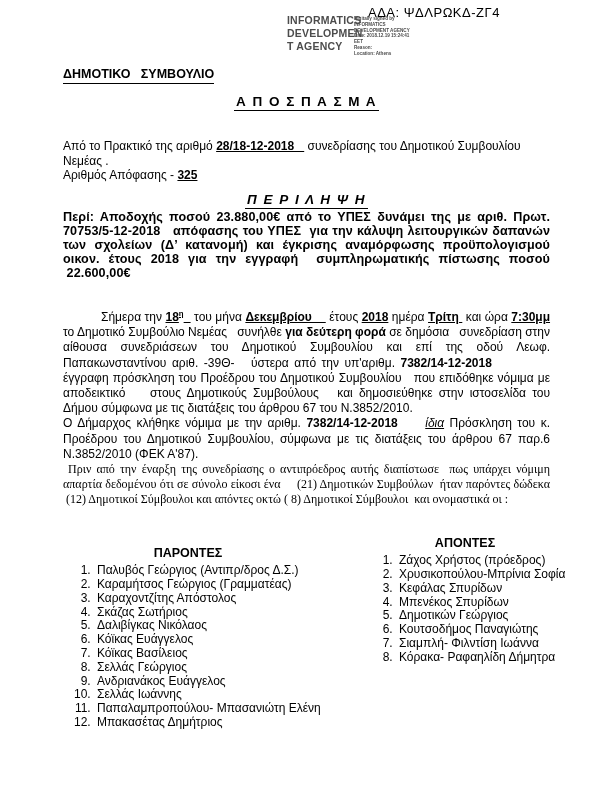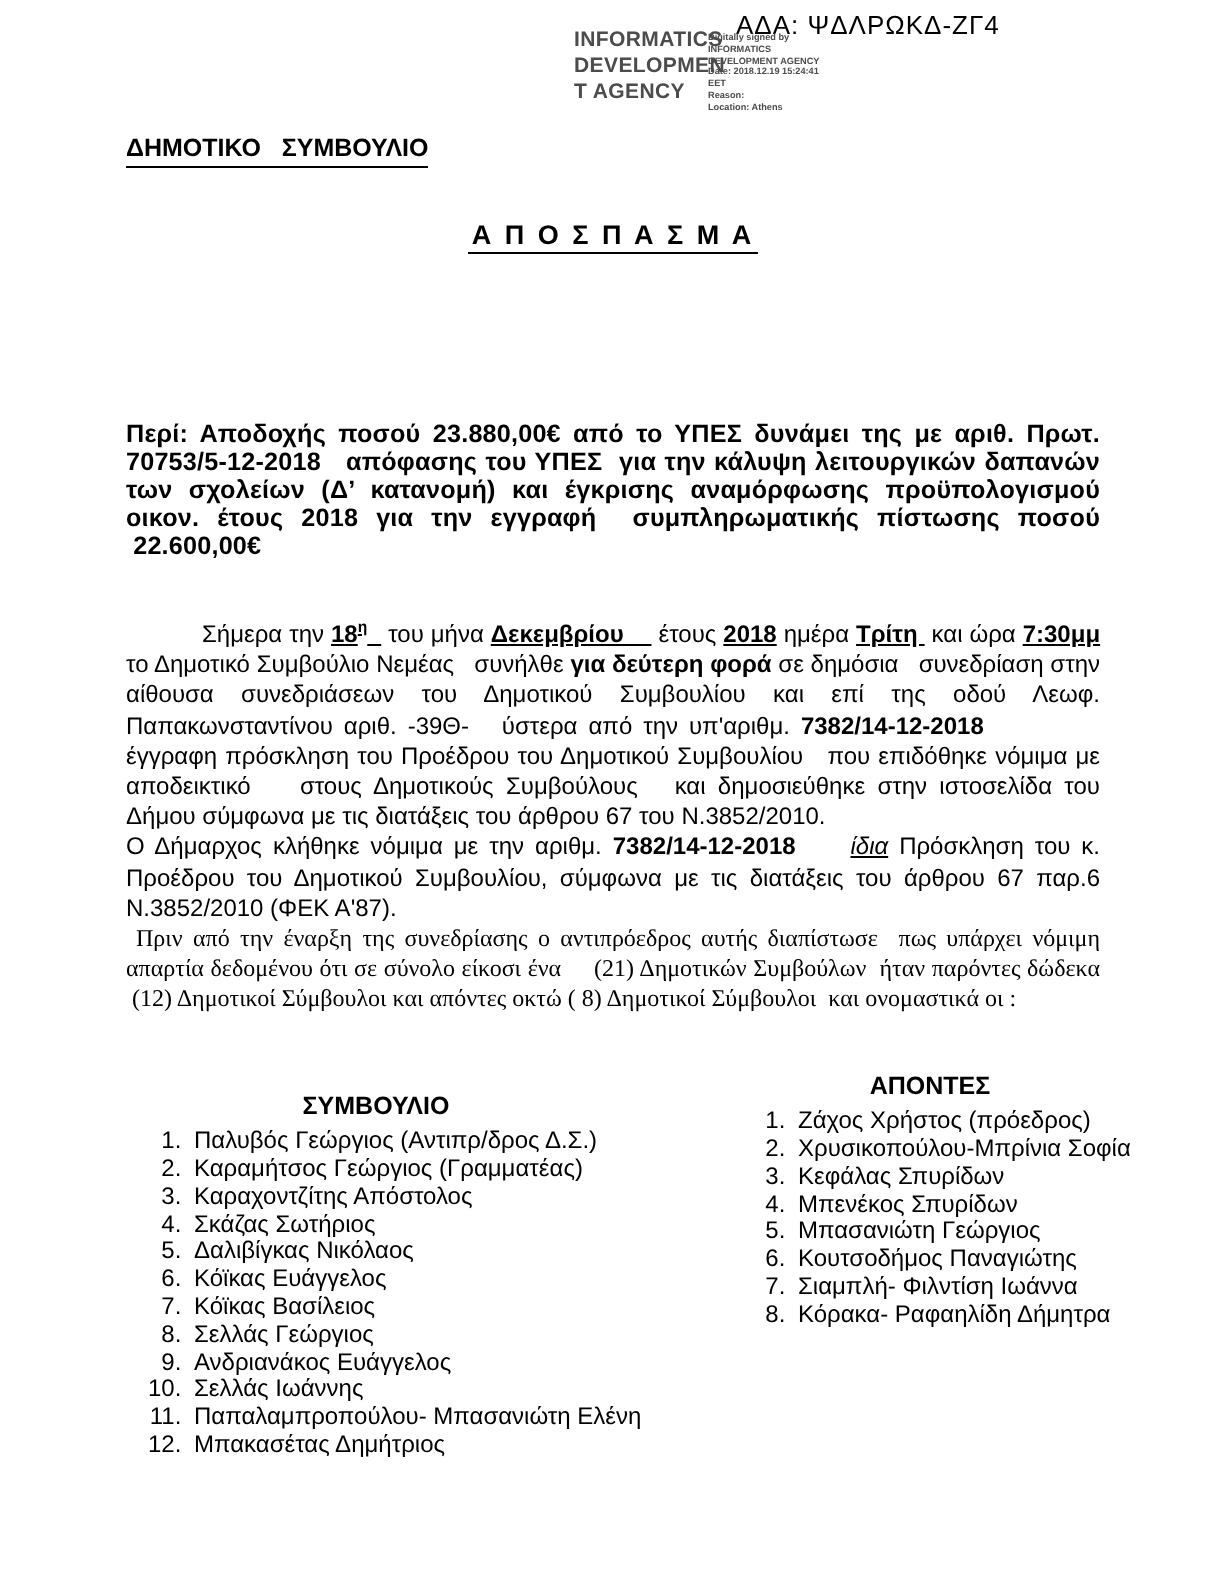--- a/index.html
+++ b/index.html
@@ -10,21 +10,21 @@
     font-size:12px; line-height:15px;
   }
   .ada { position:absolute; left:368px; top:5px; font-size:13px; letter-spacing:0.5px; white-space:nowrap; }
   .stamp { position:absolute; left:287px; top:14px; display:flex; gap:5px; color:#4c4c4c; }
   .stamp-big { width:62px; font-size:10.5px; line-height:13px; font-weight:bold; letter-spacing:0.2px; }
   .stamp-small { width:64px; font-size:4.6px; line-height:5.8px; font-weight:bold; padding-top:2px; }
   .org { position:absolute; left:63px; top:66px; font-weight:bold; font-size:12.5px; line-height:16.5px; white-space:nowrap; }
   .org-line { display:inline-block; border-bottom:1.6px solid #000; }
   .org-line.ext { padding-right:40px; }
   .center-title { position:absolute; left:63px; width:487px; text-align:center; font-weight:bold; font-size:13.5px; }
-  .t-apospasma { top:110px; }
+  .t-apospasma { top:94px; }
   .t-perilipsi { top:192px; font-style:italic; }
   .center-title .u { display:inline-block; border-bottom:1.8px solid #000; padding:0 2px 1px 2px; letter-spacing:1.5px; }
   .block { position:absolute; left:63px; width:487px; }
   .b-praktiko { top:139px; line-height:14.7px; }
   .b-peri { top:210px; font-weight:bold; text-align:justify; font-size:12.6px; line-height:14.1px; letter-spacing:0.1px; }
   .b-flow { top:306px; text-align:justify; line-height:15.2px; }
   .p-simera { text-indent:38px; }
   .p-prin { text-indent:5px;font-family:Liberation Serif, serif; }
   .columns { position:absolute; left:63px; top:537px; width:520px; display:flex; }
   .col { line-height:13.2px; }
@@ -63,33 +63,40 @@
   </div>
 
   <div class="org">
     <div><span class="org-line">ΔΗΜΟΤΙΚΟ&nbsp;&nbsp; ΣΥΜΒΟΥΛΙΟ</span></div>
   </div>
 
   <div class="center-title t-apospasma">
     <span class="u">Α Π Ο Σ Π Α Σ Μ Α</span>
   </div>
 
+  <div class="block b-praktiko">
+    <div><span>Από το Πρακτικό της αριθμό </span><span style="font-weight: bold; text-decoration: underline;">28/18-12-2018&nbsp;&nbsp;&nbsp;</span><span> συνεδρίασης του Δημοτικού Συμβουλίου Νεμέας .</span></div>
+    <div><span>Αριθμός  Απόφασης - </span><span style="font-weight: bold; text-decoration: underline;">325</span></div>
+  </div>
 
+  <div class="center-title t-perilipsi">
+    <span class="u">Π Ε Ρ Ι Λ Η Ψ Η</span>
+  </div>
 
   <div class="block b-peri">Περί: Αποδοχής ποσού 23.880,00€ από το ΥΠΕΣ δυνάμει της με αριθ. Πρωτ. 70753/5-12-2018 &nbsp;&nbsp;απόφασης του ΥΠΕΣ &nbsp;για την κάλυψη λειτουργικών δαπανών των σχολείων (Δ’ κατανομή) και έγκρισης αναμόρφωσης προϋπολογισμού οικον. έτους 2018 για την εγγραφή &nbsp;συμπληρωματικής πίστωσης ποσού &nbsp;22.600,00€</div>
 
   <div class="block b-flow">
     <div class="p-simera"><span>Σήμερα  την  </span><span style="font-weight: bold; text-decoration: underline;">18</span><sup class="seg" style="font-weight: bold; text-decoration: underline;">η</sup><span style="text-decoration: underline;">&nbsp;&nbsp;</span><span> του μήνα </span><span style="font-weight: bold; text-decoration: underline;">Δεκεμβρίου&nbsp;&nbsp;&nbsp;&nbsp;</span><span> έτους </span><span style="font-weight: bold; text-decoration: underline;">2018</span><span> ημέρα  </span><span style="font-weight: bold; text-decoration: underline;">Τρίτη&nbsp;</span><span> και ώρα  </span><span style="font-weight: bold; text-decoration: underline;">7:30μμ</span><span>  το Δημοτικό Συμβούλιο Νεμέας &nbsp; συνήλθε  </span><span style="font-weight: bold;">για δεύτερη φορά</span><span>  σε δημόσια &nbsp; συνεδρίαση στην αίθουσα συνεδριάσεων του Δημοτικού Συμβουλίου και επί της οδού Λεωφ. Παπακωνσταντίνου αριθ. -39Θ- &nbsp; ύστερα από την υπ'αριθμ. </span><span style="font-weight: bold;">7382/14-12-2018</span><span> &nbsp;&nbsp;&nbsp;&nbsp;&nbsp;&nbsp;&nbsp;&nbsp;&nbsp;&nbsp; έγγραφη πρόσκληση του Προέδρου του Δημοτικού Συμβουλίου &nbsp; που επιδόθηκε  νόμιμα  με  αποδεικτικό &nbsp;&nbsp; στους  Δημοτικούς Συμβούλους &nbsp; και δημοσιεύθηκε στην ιστοσελίδα του Δήμου σύμφωνα  με τις διατάξεις του άρθρου 67 του Ν.3852/2010.</span></div>
     <div class="p-dimarxos"><span>Ο Δήμαρχος κλήθηκε νόμιμα με την αριθμ. </span><span style="font-weight: bold;">7382/14-12-2018</span><span> &nbsp;&nbsp;&nbsp; </span><span style="font-style: italic; text-decoration: underline;">ίδια</span><span> Πρόσκληση του κ. Προέδρου του Δημοτικού Συμβουλίου, σύμφωνα  με τις διατάξεις του άρθρου 67 παρ.6 Ν.3852/2010 (ΦΕΚ Α'87).</span></div>
     <div class="p-prin">Πριν από την έναρξη της συνεδρίασης ο αντιπρόεδρος αυτής διαπίστωσε &nbsp;πως υπάρχει νόμιμη απαρτία δεδομένου ότι σε σύνολο είκοσι ένα &nbsp;&nbsp;&nbsp; (21) Δημοτικών Συμβούλων &nbsp;ήταν παρόντες δώδεκα &nbsp;(12) Δημοτικοί Σύμβουλοι και απόντες οκτώ ( 8) Δημοτικοί Σύμβουλοι &nbsp;και ονομαστικά οι :</div>
   </div>
 
   <div class="columns">
     <div class="col col-left">
-      <div class="col-h">ΣΥΜΒΟΥΛΙΟ</div>
+      <div class="col-h">ΠΑΡΟΝΤΕΣ</div>
       <ol>
           <li>Παλυβός Γεώργιος (Αντιπρ/δρος Δ.Σ.)</li>
           <li>Καραμήτσος Γεώργιος (Γραμματέας)</li>
           <li>Καραχοντζίτης Απόστολος</li>
           <li>Σκάζας Σωτήριος</li>
           <li>Δαλιβίγκας Νικόλαος</li>
           <li>Κόϊκας Ευάγγελος</li>
           <li>Κόϊκας Βασίλειος</li>
           <li>Σελλάς Γεώργιος</li>
           <li>Ανδριανάκος Ευάγγελος</li>
@@ -98,21 +105,21 @@
           <li>Μπακασέτας Δημήτριος</li>
         </ol>
     </div>
     <div class="col col-right">
       <div class="col-h">ΑΠΟΝΤΕΣ</div>
       <ol>
           <li>Ζάχος Χρήστος (πρόεδρος)</li>
           <li>Χρυσικοπούλου-Μπρίνια Σοφία</li>
           <li>Κεφάλας Σπυρίδων</li>
           <li>Μπενέκος Σπυρίδων</li>
-          <li>Μπασανιώτη Γεώργιος</li>
+          <li>Δημοτικών Γεώργιος</li>
           <li>Κουτσοδήμος Παναγιώτης</li>
           <li>Σιαμπλή- Φιλντίση Ιωάννα</li>
           <li>Κόρακα- Ραφαηλίδη Δήμητρα</li>
         </ol>
     </div>
   </div>
 
 </div>
 
 </body></html>

